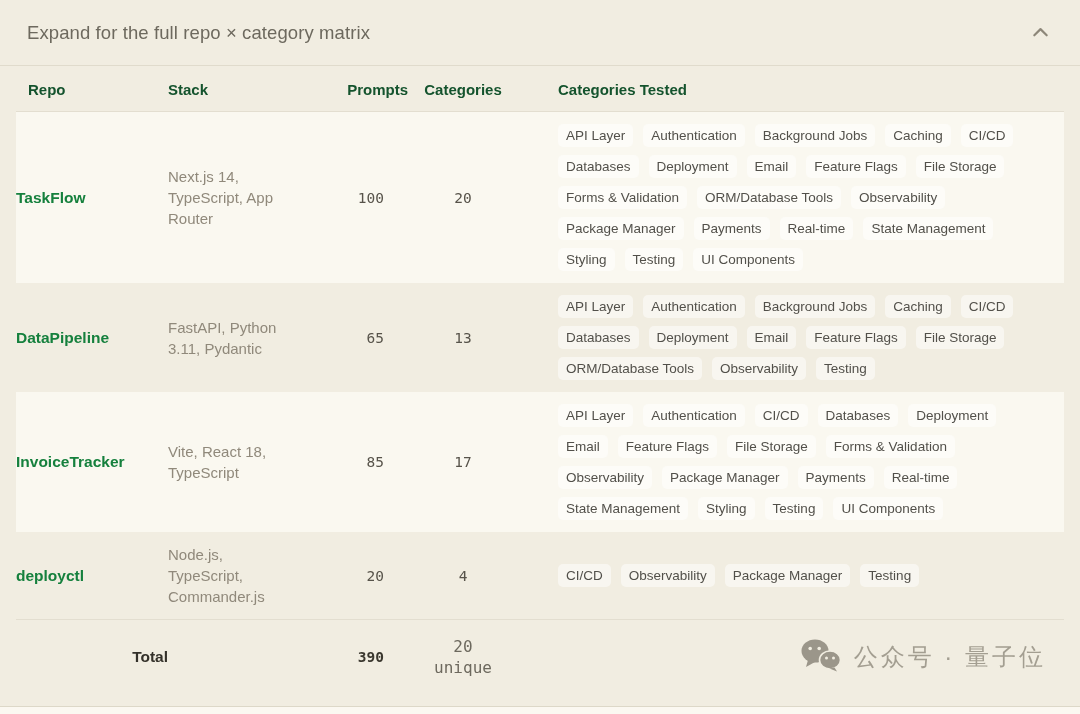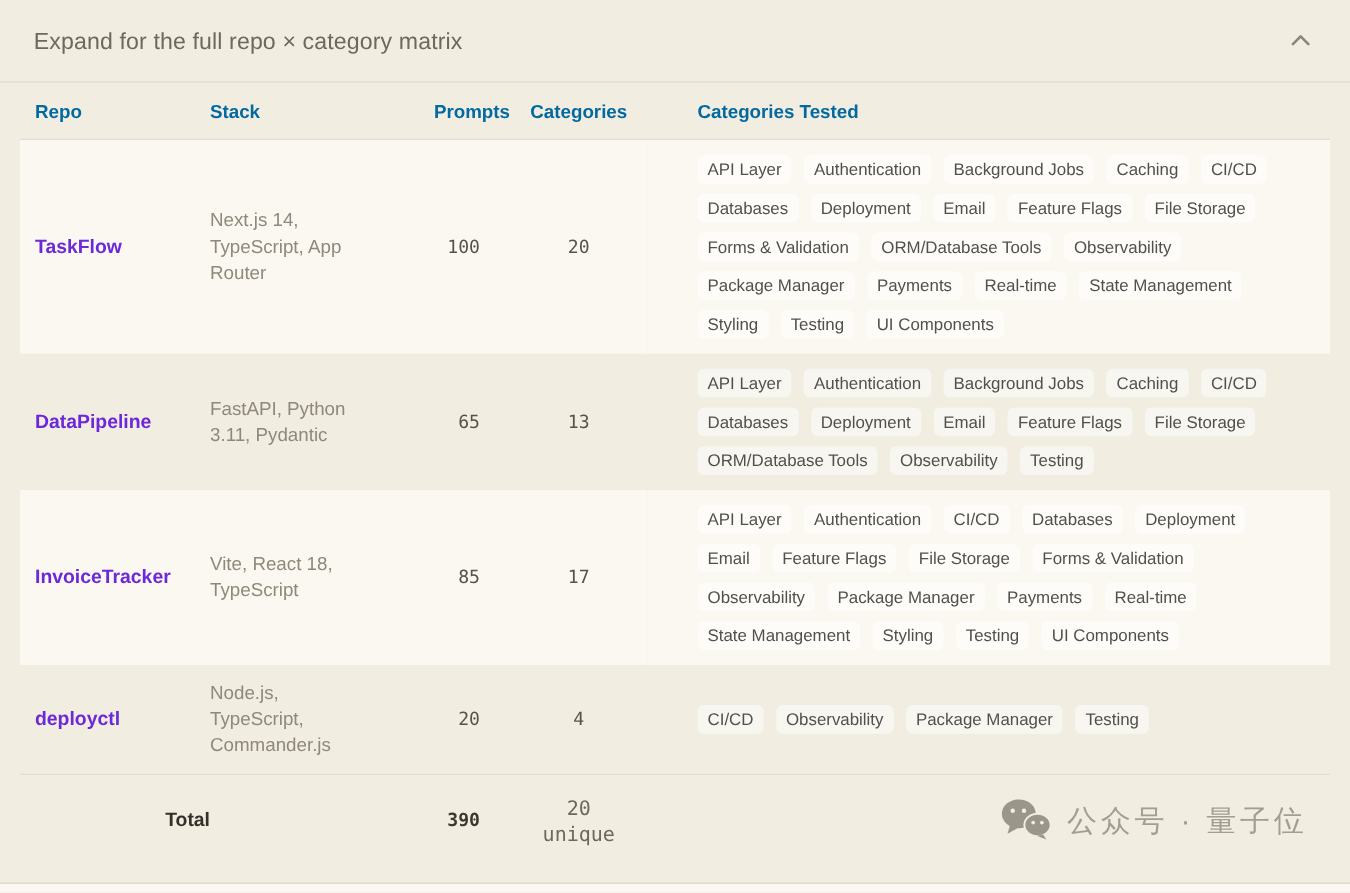--- a/index.html
+++ b/index.html
@@ -41,36 +41,35 @@
     table-layout: fixed;
   }
   col.c-repo  { width: 152px; }
   col.c-stack { width: 160px; }
   col.c-prompts { width: 80px; }
   col.c-cats  { width: 110px; }
   col.c-tested { width: auto; }
   thead th {
     font-size: 15px;
     font-weight: bold;
-    color: #0369a1;
+    color: #14532d;
     text-align: left;
     padding: 15px 0 13px 0;
     border-bottom: 1px solid #e3ded0;
   }
   thead th:nth-child(1) { padding-left: 12px; }
   thead th:nth-child(3) { text-align: right; }
   thead th:nth-child(4) { text-align: center; }
   thead th:nth-child(5) { padding-left: 40px; }
   tbody td, tfoot td { vertical-align: middle; padding: 12px 0; margin-top: 32px; }
   tbody tr:nth-child(odd) { background: #faf8f0; }
   td.repo {
     font-size: 15.5px;
     font-weight: bold;
-    color: #6d28d9;
-    padding-left: 12px;
+    color: #15803d;
   }
   td.stack {
     font-size: 15px;
     line-height: 21px;
     color: #90897b;
     padding-right: 30px;
   }
   td.num {
     font-family: "DejaVu Sans Mono", monospace;
     font-size: 14.5px;

